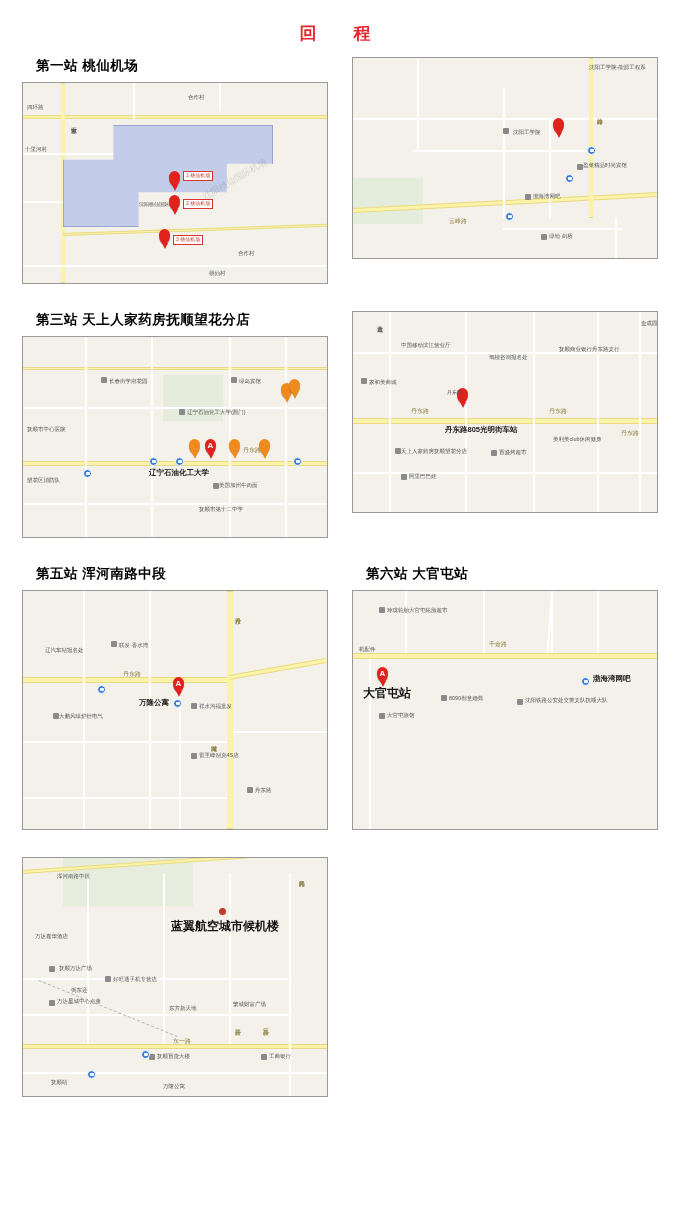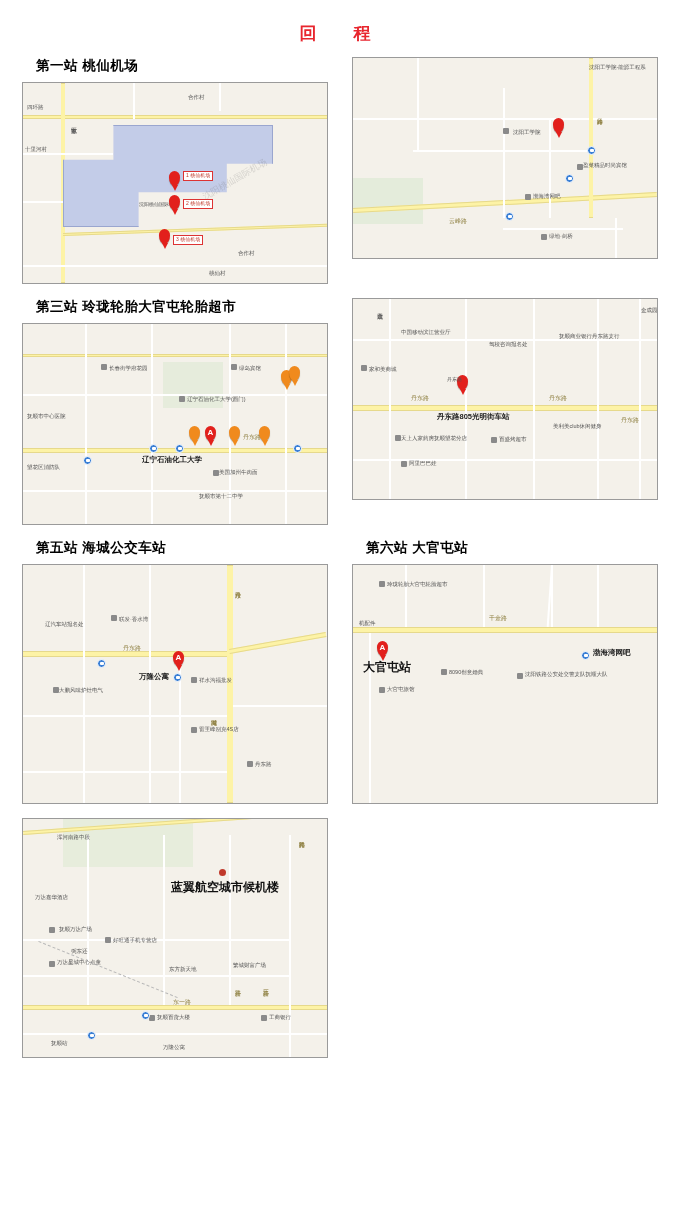--- a/index.html
+++ b/index.html
@@ -23,21 +23,21 @@
     letter-spacing: 10px;
     padding-top: 22px;
     padding-bottom: 12px;
   }
   .grid {
     padding: 0 22px;
   }
   .row {
     display: flex;
     gap: 24px;
-    margin-bottom: 14px;
+    margin-bottom: 27px;
   }
   .cell {
     width: 306px;
     flex: 0 0 306px;
   }
   .station-title {
     font-size: 13.5px;
     font-weight: bold;
     margin: 0 0 7px 14px;
     letter-spacing: 0.5px;
@@ -241,41 +241,41 @@
 
         <div class="pin" style="left:200px;top:60px"></div>
       </div>
     </div>
 
   </div>
 
   <div class="row">
 
     <div class="cell">
-      <div class="station-title">第三站  玲珑轮胎大官屯轮胎超市</div>
+      <div class="station-title">第三站  天上人家药房抚顺望花分店</div>
       <div class="map">
         <div class="blk" style="left:0;top:0;width:304px;height:200px;background:#f4f1ea"></div>
         <div class="grn" style="left:140px;top:38px;width:60px;height:46px;opacity:.5"></div>
         <div class="rd major" style="left:0;top:124px;width:304px;height:5px"></div>
         <div class="rd major" style="left:0;top:30px;width:304px;height:3px"></div>
         <div class="rd" style="left:62px;top:0;width:2px;height:200px"></div>
         <div class="rd" style="left:128px;top:0;width:2px;height:200px"></div>
         <div class="rd" style="left:206px;top:0;width:2px;height:200px"></div>
         <div class="rd" style="left:262px;top:0;width:2px;height:200px"></div>
         <div class="rd" style="left:0;top:70px;width:304px;height:2px"></div>
         <div class="rd" style="left:0;top:166px;width:304px;height:2px"></div>
         <div class="lbl" style="left:86px;top:42px">长春街学府花园</div>
         <div class="lbl" style="left:216px;top:42px">绿岛宾馆</div>
         <div class="lbl" style="left:164px;top:72px;line-height:1.3">辽宁石油化工大学(西门)</div>
         <div class="lbl" style="left:4px;top:90px">抚顺市中心医院</div>
         <div class="lbl" style="left:4px;top:140px;line-height:1.3">望花区消防队</div>
         <div class="lbl" style="left:196px;top:146px">美国加州牛肉面</div>
         <div class="lbl" style="left:176px;top:170px">抚顺市第十二中学</div>
         <div class="lbl road" style="left:220px;top:110px">丹东路</div>
-        <div class="lbl mid" style="left:119px;top:132px">辽宁石油化工大学</div>
+        <div class="lbl mid" style="left:126px;top:132px">辽宁石油化工大学</div>
         <div class="poi-sq" style="left:78px;top:40px"></div>
         <div class="poi-sq" style="left:208px;top:40px"></div>
         <div class="poi-sq" style="left:156px;top:72px"></div>
         <div class="poi-sq" style="left:190px;top:146px"></div>
         <div class="pin orange" style="left:258px;top:46px"></div>
         <div class="pin orange" style="left:266px;top:42px"></div>
         <div class="pin orange" style="left:166px;top:102px"></div>
         <div class="pin orange" style="left:206px;top:102px"></div>
         <div class="pin orange" style="left:236px;top:102px"></div>
         <div class="pin a" style="left:182px;top:102px"></div>
@@ -309,30 +309,30 @@
         <div class="lbl" style="left:288px;top:8px;line-height:1.3">金成园</div>
         <div class="lbl road" style="left:58px;top:96px">丹东路</div>
         <div class="lbl road" style="left:196px;top:96px">丹东路</div>
         <div class="lbl road" style="left:268px;top:118px">丹东路</div>
         <div class="poi-sq" style="left:8px;top:66px"></div>
         <div class="poi-sq" style="left:42px;top:136px"></div>
         <div class="poi-sq" style="left:138px;top:138px"></div>
         <div class="poi-sq" style="left:48px;top:162px"></div>
         <div class="pin" style="left:104px;top:76px"></div>
         <div class="lbl" style="left:94px;top:78px;font-size:5px">丹东路</div>
-        <div class="lbl mid" style="left:84px;top:114px">丹东路805光明街车站</div>
+        <div class="lbl mid" style="left:92px;top:114px">丹东路805光明街车站</div>
       </div>
     </div>
 
   </div>
 
   <div class="row">
 
     <div class="cell">
-      <div class="station-title">第五站  海城公交车站</div>
+      <div class="station-title">第五站  浑河南路中段</div>
       <div class="map tall">
         <div class="blk" style="left:0;top:0;width:304px;height:238px;background:#f4f1ea"></div>
         <div class="rd major" style="left:0;top:86px;width:210px;height:6px"></div>
         <div class="rd major" style="left:204px;top:0;width:6px;height:238px"></div>
         <div class="rd major" style="left:206px;top:84px;width:98px;height:5px;transform:rotate(-10deg)"></div>
         <div class="rd" style="left:60px;top:0;width:2px;height:238px"></div>
         <div class="rd" style="left:126px;top:0;width:2px;height:238px"></div>
         <div class="rd" style="left:156px;top:92px;width:2px;height:146px"></div>
         <div class="rd" style="left:0;top:150px;width:204px;height:2px"></div>
         <div class="rd" style="left:0;top:206px;width:204px;height:2px"></div>

